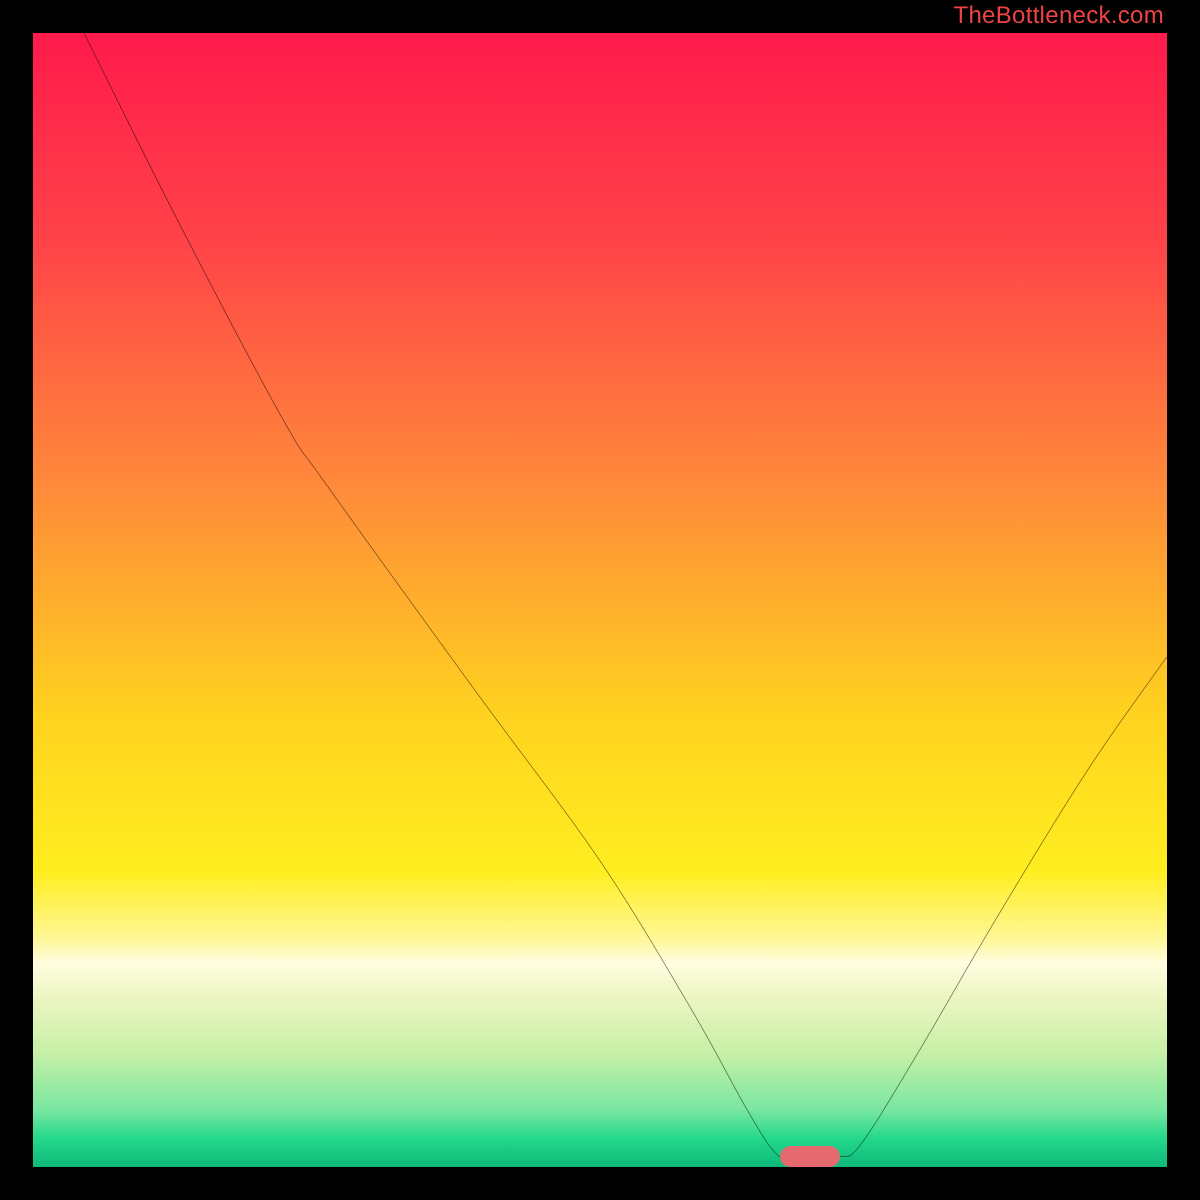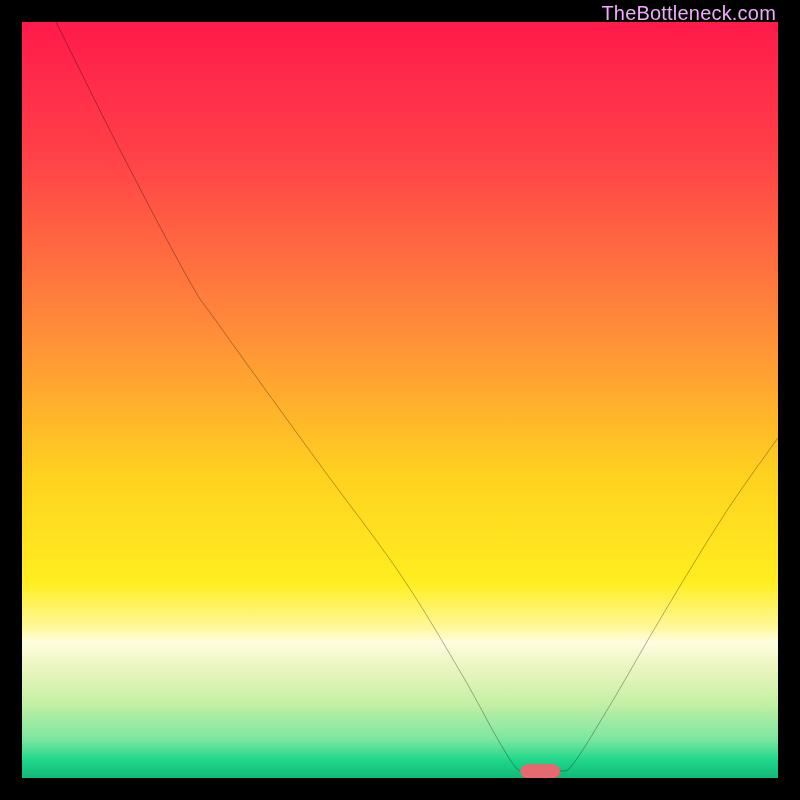--- a/index.html
+++ b/index.html
@@ -39,23 +39,23 @@
   .marker {
     position: absolute;
     background: #e46a6f;
     border-radius: 999px;
   }
   .watermark {
     position: absolute;
     top: 2px;
     right: 24px;
     font-family: Arial, Helvetica, sans-serif;
-    font-size: 20px;
+    font-size: 16px;
     font-weight: 500;
-    color: #f0abfc;
+    color: #ef4444;
     letter-spacing: 0.2px;
   }
 </style>
 </head>
 <body>
 
 <div class="frame">
 
   <div class="watermark">TheBottleneck.com</div>
 

